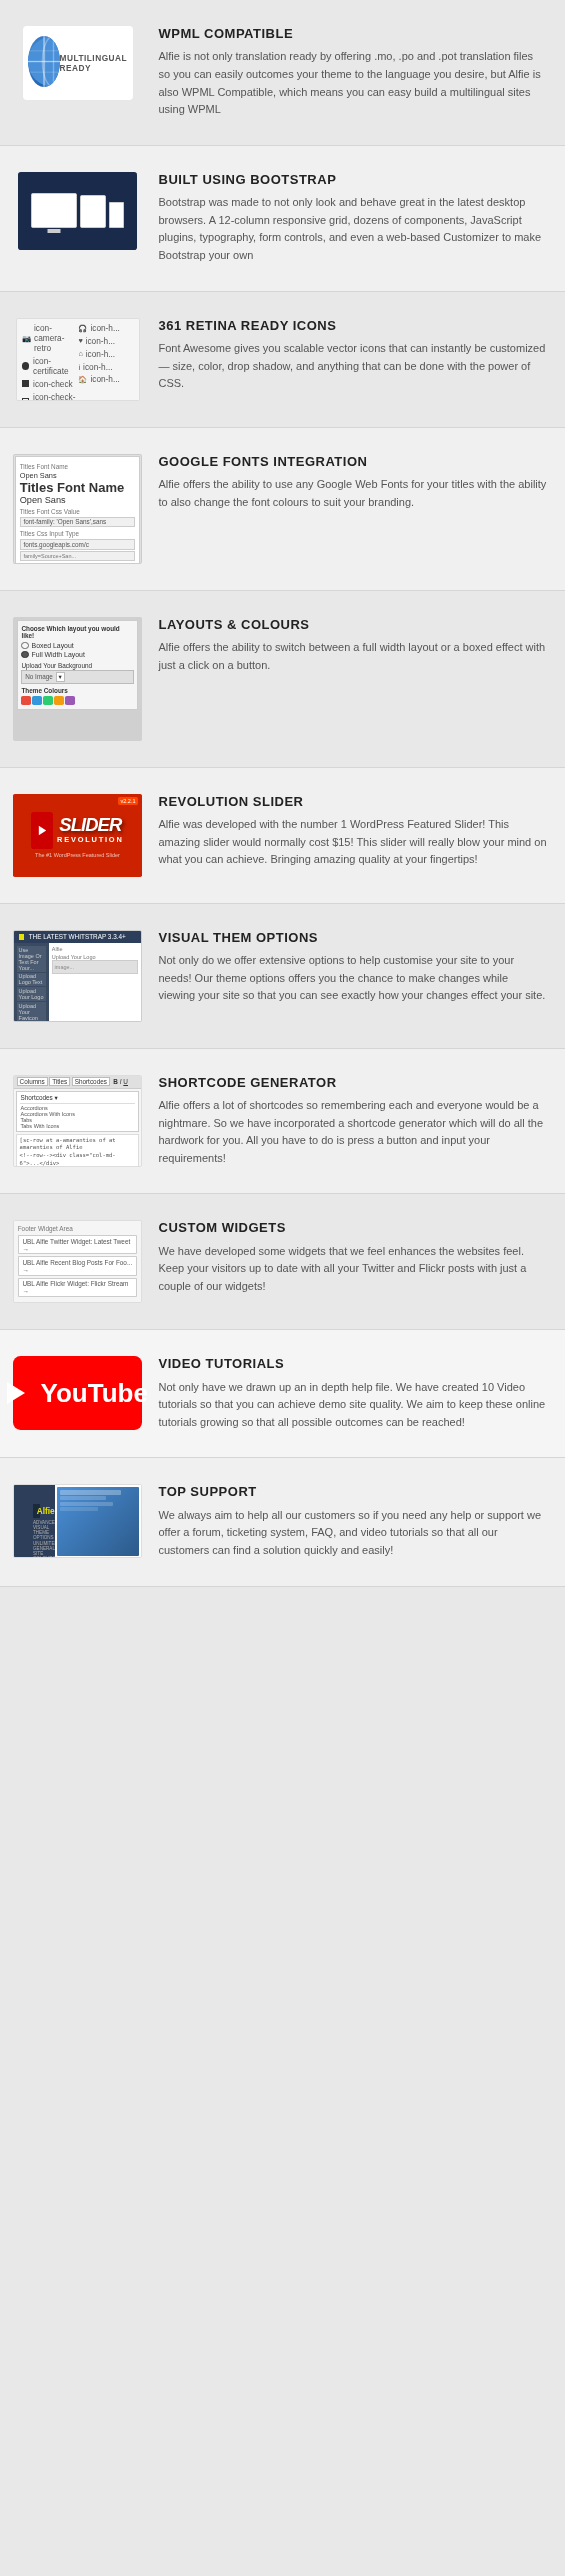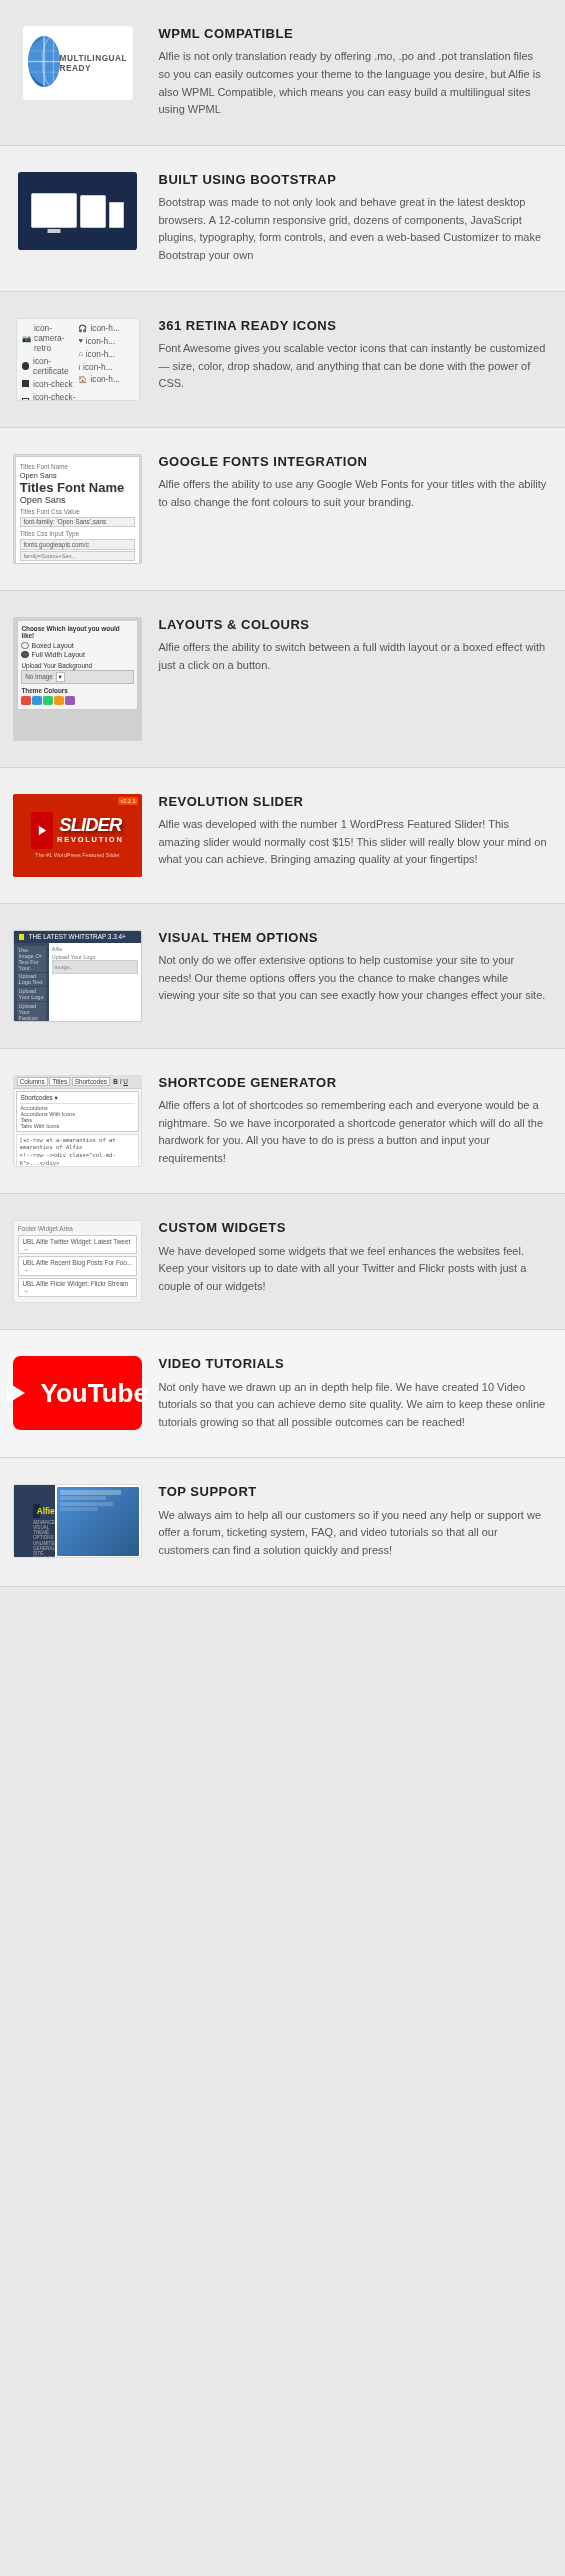--- a/index.html
+++ b/index.html
@@ -813,16 +813,16 @@
             <div style="background:rgba(255,255,255,0.2);height:3.7px;width:60%;margin-bottom:1.8px;border-radius:0.9px;"></div>
             <div style="background:rgba(255,255,255,0.2);height:3.7px;width:70%;margin-bottom:1.8px;border-radius:0.9px;"></div>
             <div style="background:rgba(255,255,255,0.15);height:3.7px;width:50%;border-radius:0.9px;"></div>
           </div>
         </div>
       </div>
     </div>
   </div>
   <div class="section-text">
     <h2>TOP SUPPORT</h2>
-    <p>We always aim to help all our customers so if you need any help or support we offer a forum, ticketing system, FAQ, and video tutorials so that all our customers can find a solution quickly and press!</p>
+    <p>We always aim to help all our customers so if you need any help or support we offer a forum, ticketing system, FAQ, and video tutorials so that all our customers can find a solution quickly and easily!</p>
   </div>
 </div>
 
 
 </body></html>

